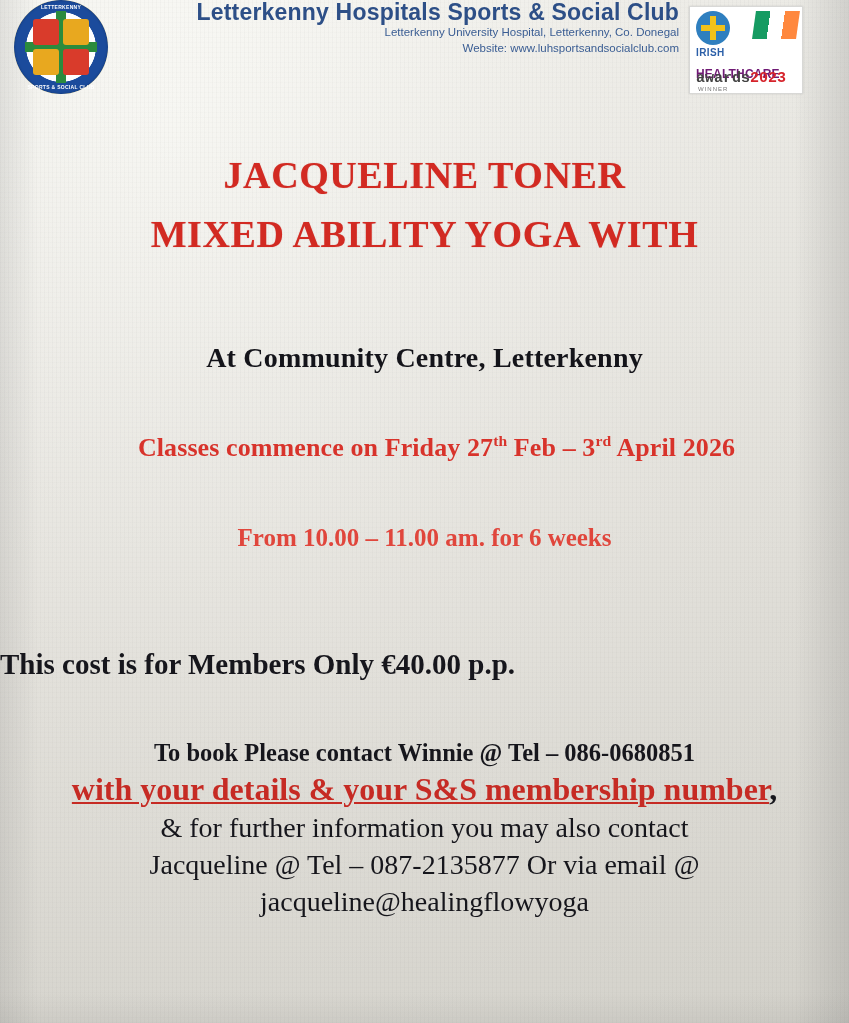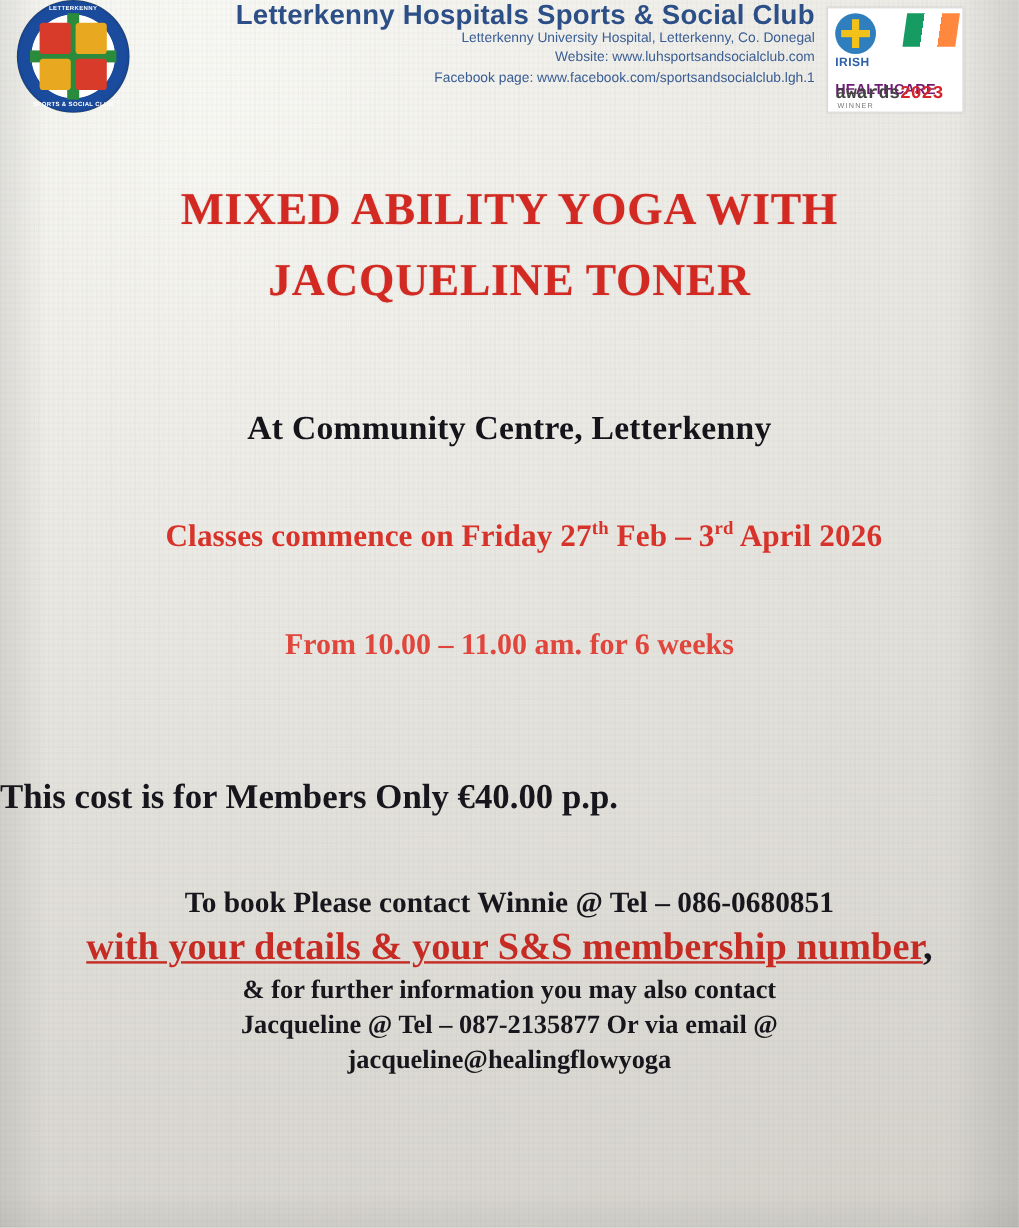--- a/index.html
+++ b/index.html
@@ -274,22 +274,22 @@
   }
   .contact .l2 u {
     text-decoration: underline;
     text-decoration-thickness: 2px;
     text-underline-offset: 2px;
   }
   .contact .l2 .tail { color: #16161c; text-decoration: none; }
   .contact .l3,
   .contact .l4,
   .contact .l5 {
-    font-size: 22px;
-    font-weight: bold;
+    font-size: 28px;
+    font-weight: normal;
     line-height: 1.32;
   }
 </style>
 </head>
 <body>
 
 <div class="poster">
   <div class="paper-texture"></div>
   <div class="edge-shade"></div>
 
@@ -305,36 +305,35 @@
         <div class="q2"></div>
         <div class="q3"></div>
         <div class="q4"></div>
         <div class="ring-text-bot">SPORTS &amp; SOCIAL CLUB</div>
       </div>
 
       <div class="header-text">
         <div class="header-title">Letterkenny Hospitals Sports &amp; Social Club</div>
         <div class="header-sub">Letterkenny University Hospital, Letterkenny, Co. Donegal</div>
         <div class="header-sub">Website: www.luhsportsandsocialclub.com</div>
-        <div class="header-sub">Facebook page: www.facebook.com/sportsandsocialclub.lgh.1</div>
       </div>
 
       <div class="awards-logo">
         <div class="awards-cross"></div>
         <div class="flag"></div>
         <div class="aw-l1">IRISH</div>
         <div class="aw-l2">HEALTHCARE</div>
         <div class="aw-l3"><span>awards</span><b>2023</b></div>
         <div class="aw-l4">WINNER</div>
       </div>
     </div>
 
     <div class="title-block">
+      <div class="title-line">JACQUELINE TONER</div>
       <div class="title-line">MIXED ABILITY YOGA WITH</div>
-      <div class="title-line">JACQUELINE TONER</div>
     </div>
 
     <div class="venue">At Community Centre, Letterkenny</div>
 
     <div class="dates">
       <span>Classes commence on Friday 27</span><sup>th</sup><span> Feb  – 3</span><sup>rd</sup><span> April 2026</span>
     </div>
 
     <div class="times">From 10.00 – 11.00 am. for 6 weeks</div>
 

